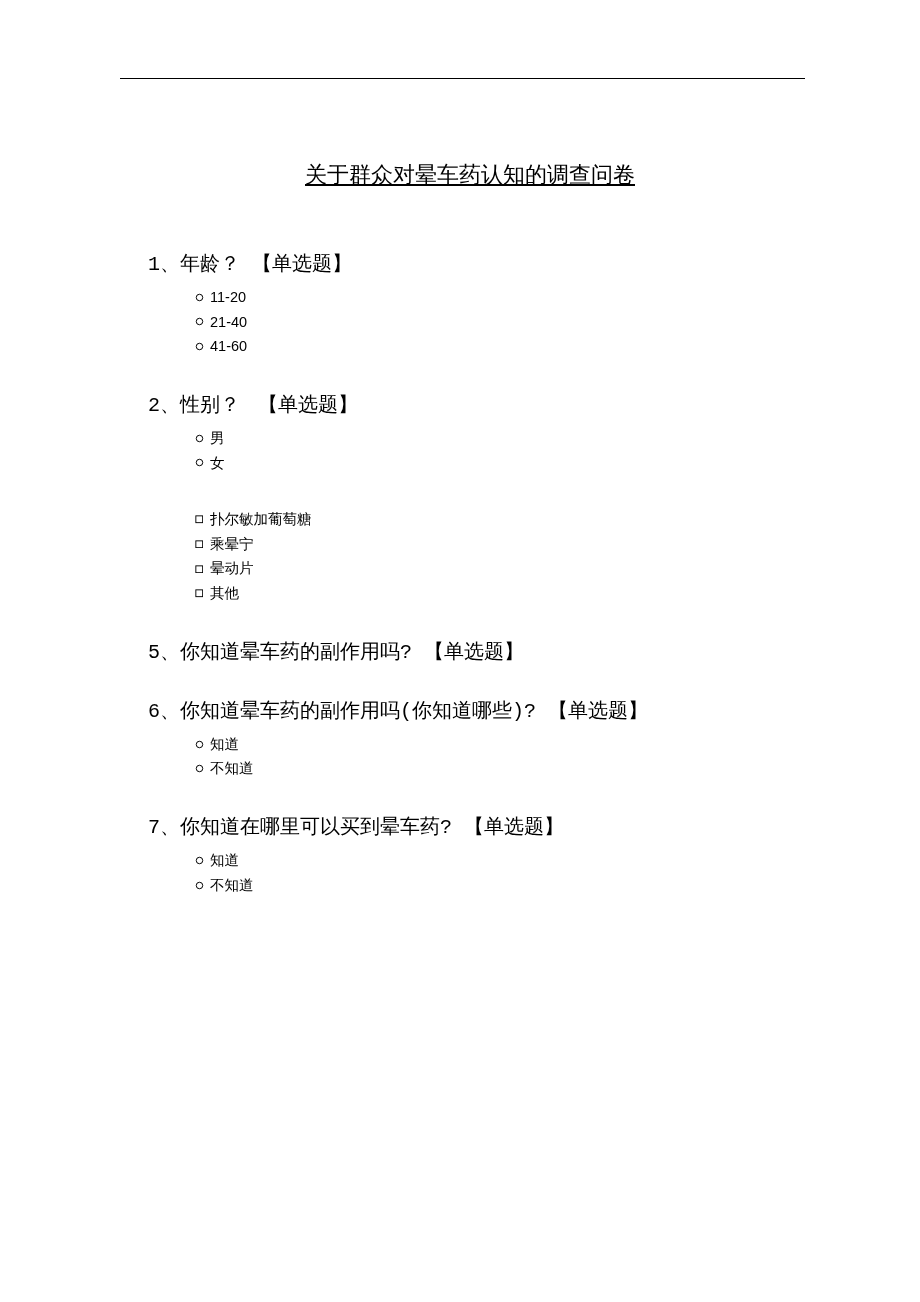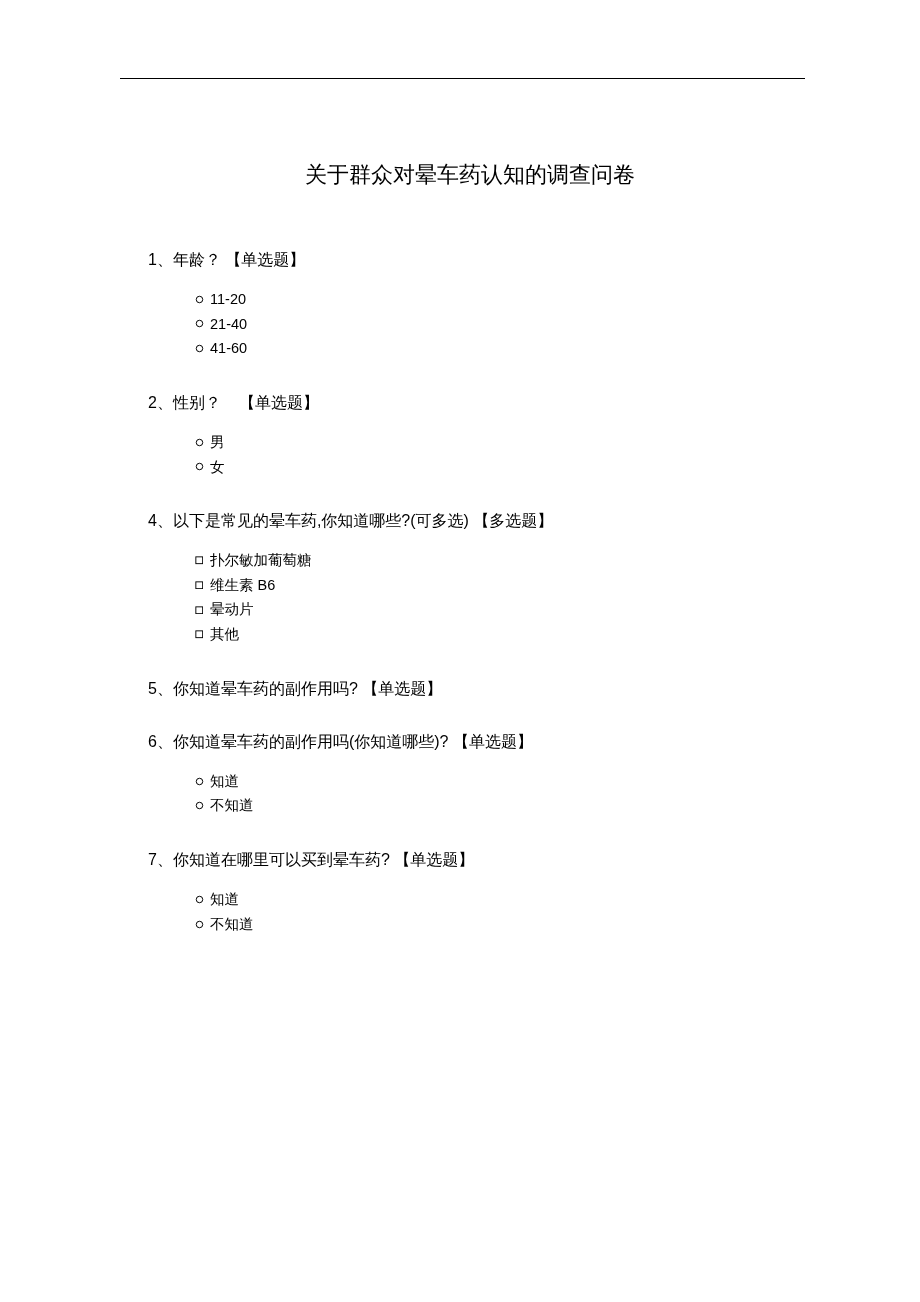--- a/index.html
+++ b/index.html
@@ -22,39 +22,40 @@
       right: 115px;
       border-top: 1px solid #000;
     }
     .title {
       text-align: center;
       font-size: 22px;
       font-weight: 500;
       color: #000;
       margin-top: 80px;
       margin-bottom: 60px;
+      text-decoration: underline;
     }
     .questions {
       padding-left: 8px;
     }
     .question {
       margin-bottom: 32px;
     }
     .q-line {
-      font-size: 16px;
+      font-size: 20px;
       color: #000;
       margin-bottom: 8px;
+      font-family: Liberation Mono, monospace;
     }
     .q-type {
       display: inline;
     }
     .spacer { display: inline-block; width: 18px; }
     .options {
       padding-left: 46px;
-      margin-top: 16px;
     }
     .option {
       font-size: 14.5px;
       color: #000;
       line-height: 1.7;
       display: flex;
       align-items: center;
       gap: 6px;
     }
     .marker-radio, .marker-checkbox {
@@ -119,37 +120,36 @@
           <span class="marker-radio">
             <svg width="9" height="9" viewBox="0 0 10 10">
               <circle cx="5" cy="5" r="3.6" fill="none" stroke="#000" stroke-width="1.1"></circle>
             </svg>
           </span>
           <span>女</span>
         </div>
       </div>
     </div>
     <div class="question">
-      <div class="q-line"><span>4、</span><span>以下是常见的晕车药,你知道哪些?(可多选)</span> <span class="q-type">【多选题】</span></div>
       <div class="options">
         <div class="option">
           <span class="marker-checkbox">
             <svg width="8.5" height="8.5" viewBox="0 0 10 10">
               <rect x="1" y="1" width="8" height="8" fill="none" stroke="#000" stroke-width="1.1"></rect>
             </svg>
           </span>
           <span>扑尔敏加葡萄糖</span>
         </div>
         <div class="option">
           <span class="marker-checkbox">
             <svg width="8.5" height="8.5" viewBox="0 0 10 10">
               <rect x="1" y="1" width="8" height="8" fill="none" stroke="#000" stroke-width="1.1"></rect>
             </svg>
           </span>
-          <span>维生素 B6</span>
+          <span>乘晕宁</span>
         </div>
         <div class="option">
           <span class="marker-checkbox">
             <svg width="8.5" height="8.5" viewBox="0 0 10 10">
               <rect x="1" y="1" width="8" height="8" fill="none" stroke="#000" stroke-width="1.1"></rect>
             </svg>
           </span>
           <span>晕动片</span>
         </div>
         <div class="option">

